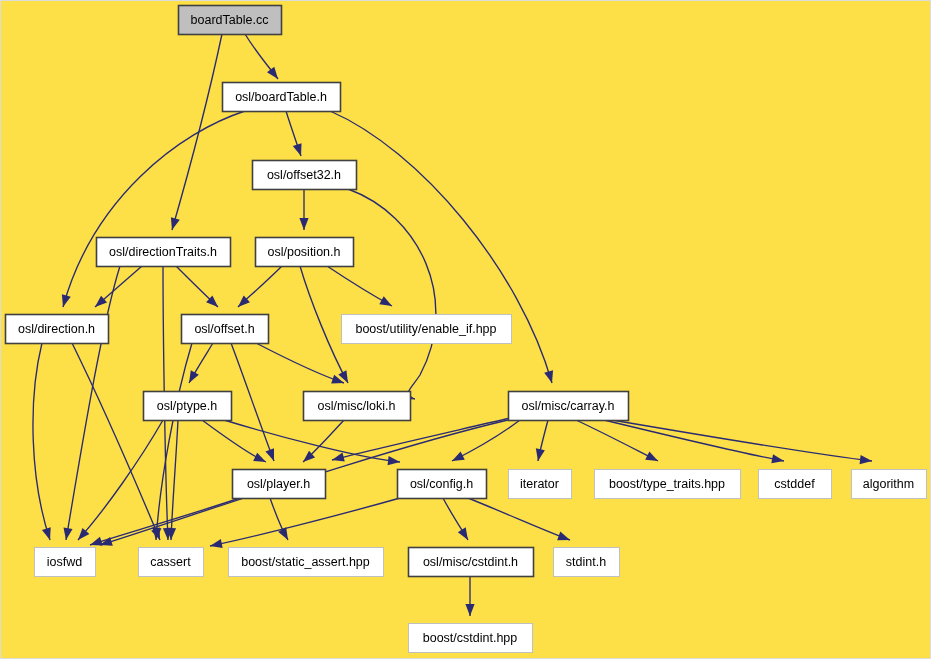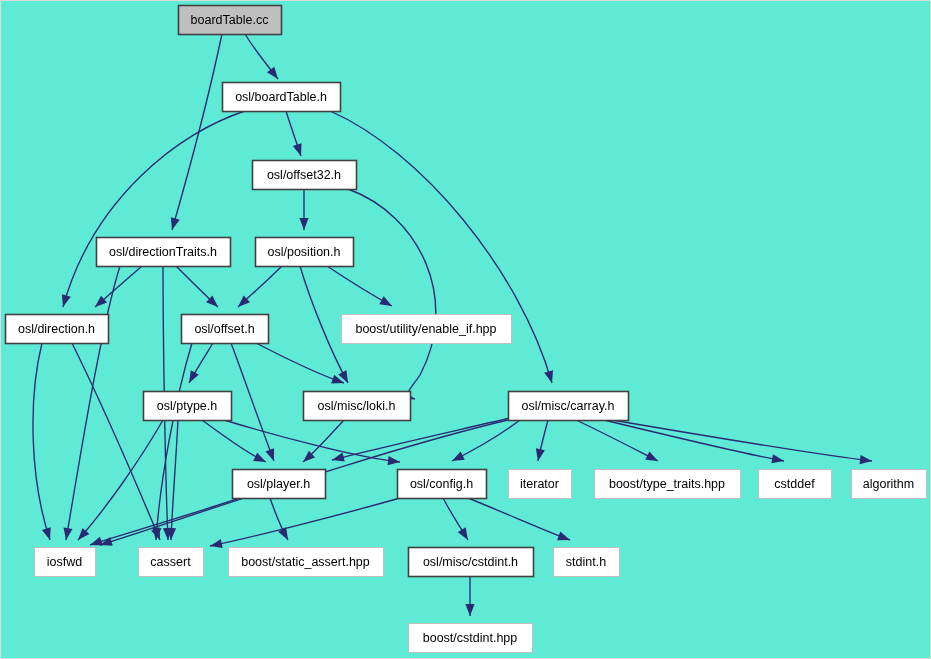--- a/index.html
+++ b/index.html
@@ -4,21 +4,21 @@
 <style>
   html, body {
     margin: 0;
     padding: 0;
     background: #ffffff;
   }
   #graph-root {
     position: relative;
     width: 931px;
     height: 659px;
-    background: #5eead4;
+    background: #fde047;
     font-family: "Liberation Sans", sans-serif;
     overflow: hidden;
   }
   svg#graph-svg {
     position: absolute;
     left: 0;
     top: 0;
     width: 931px;
     height: 659px;
     display: block;

